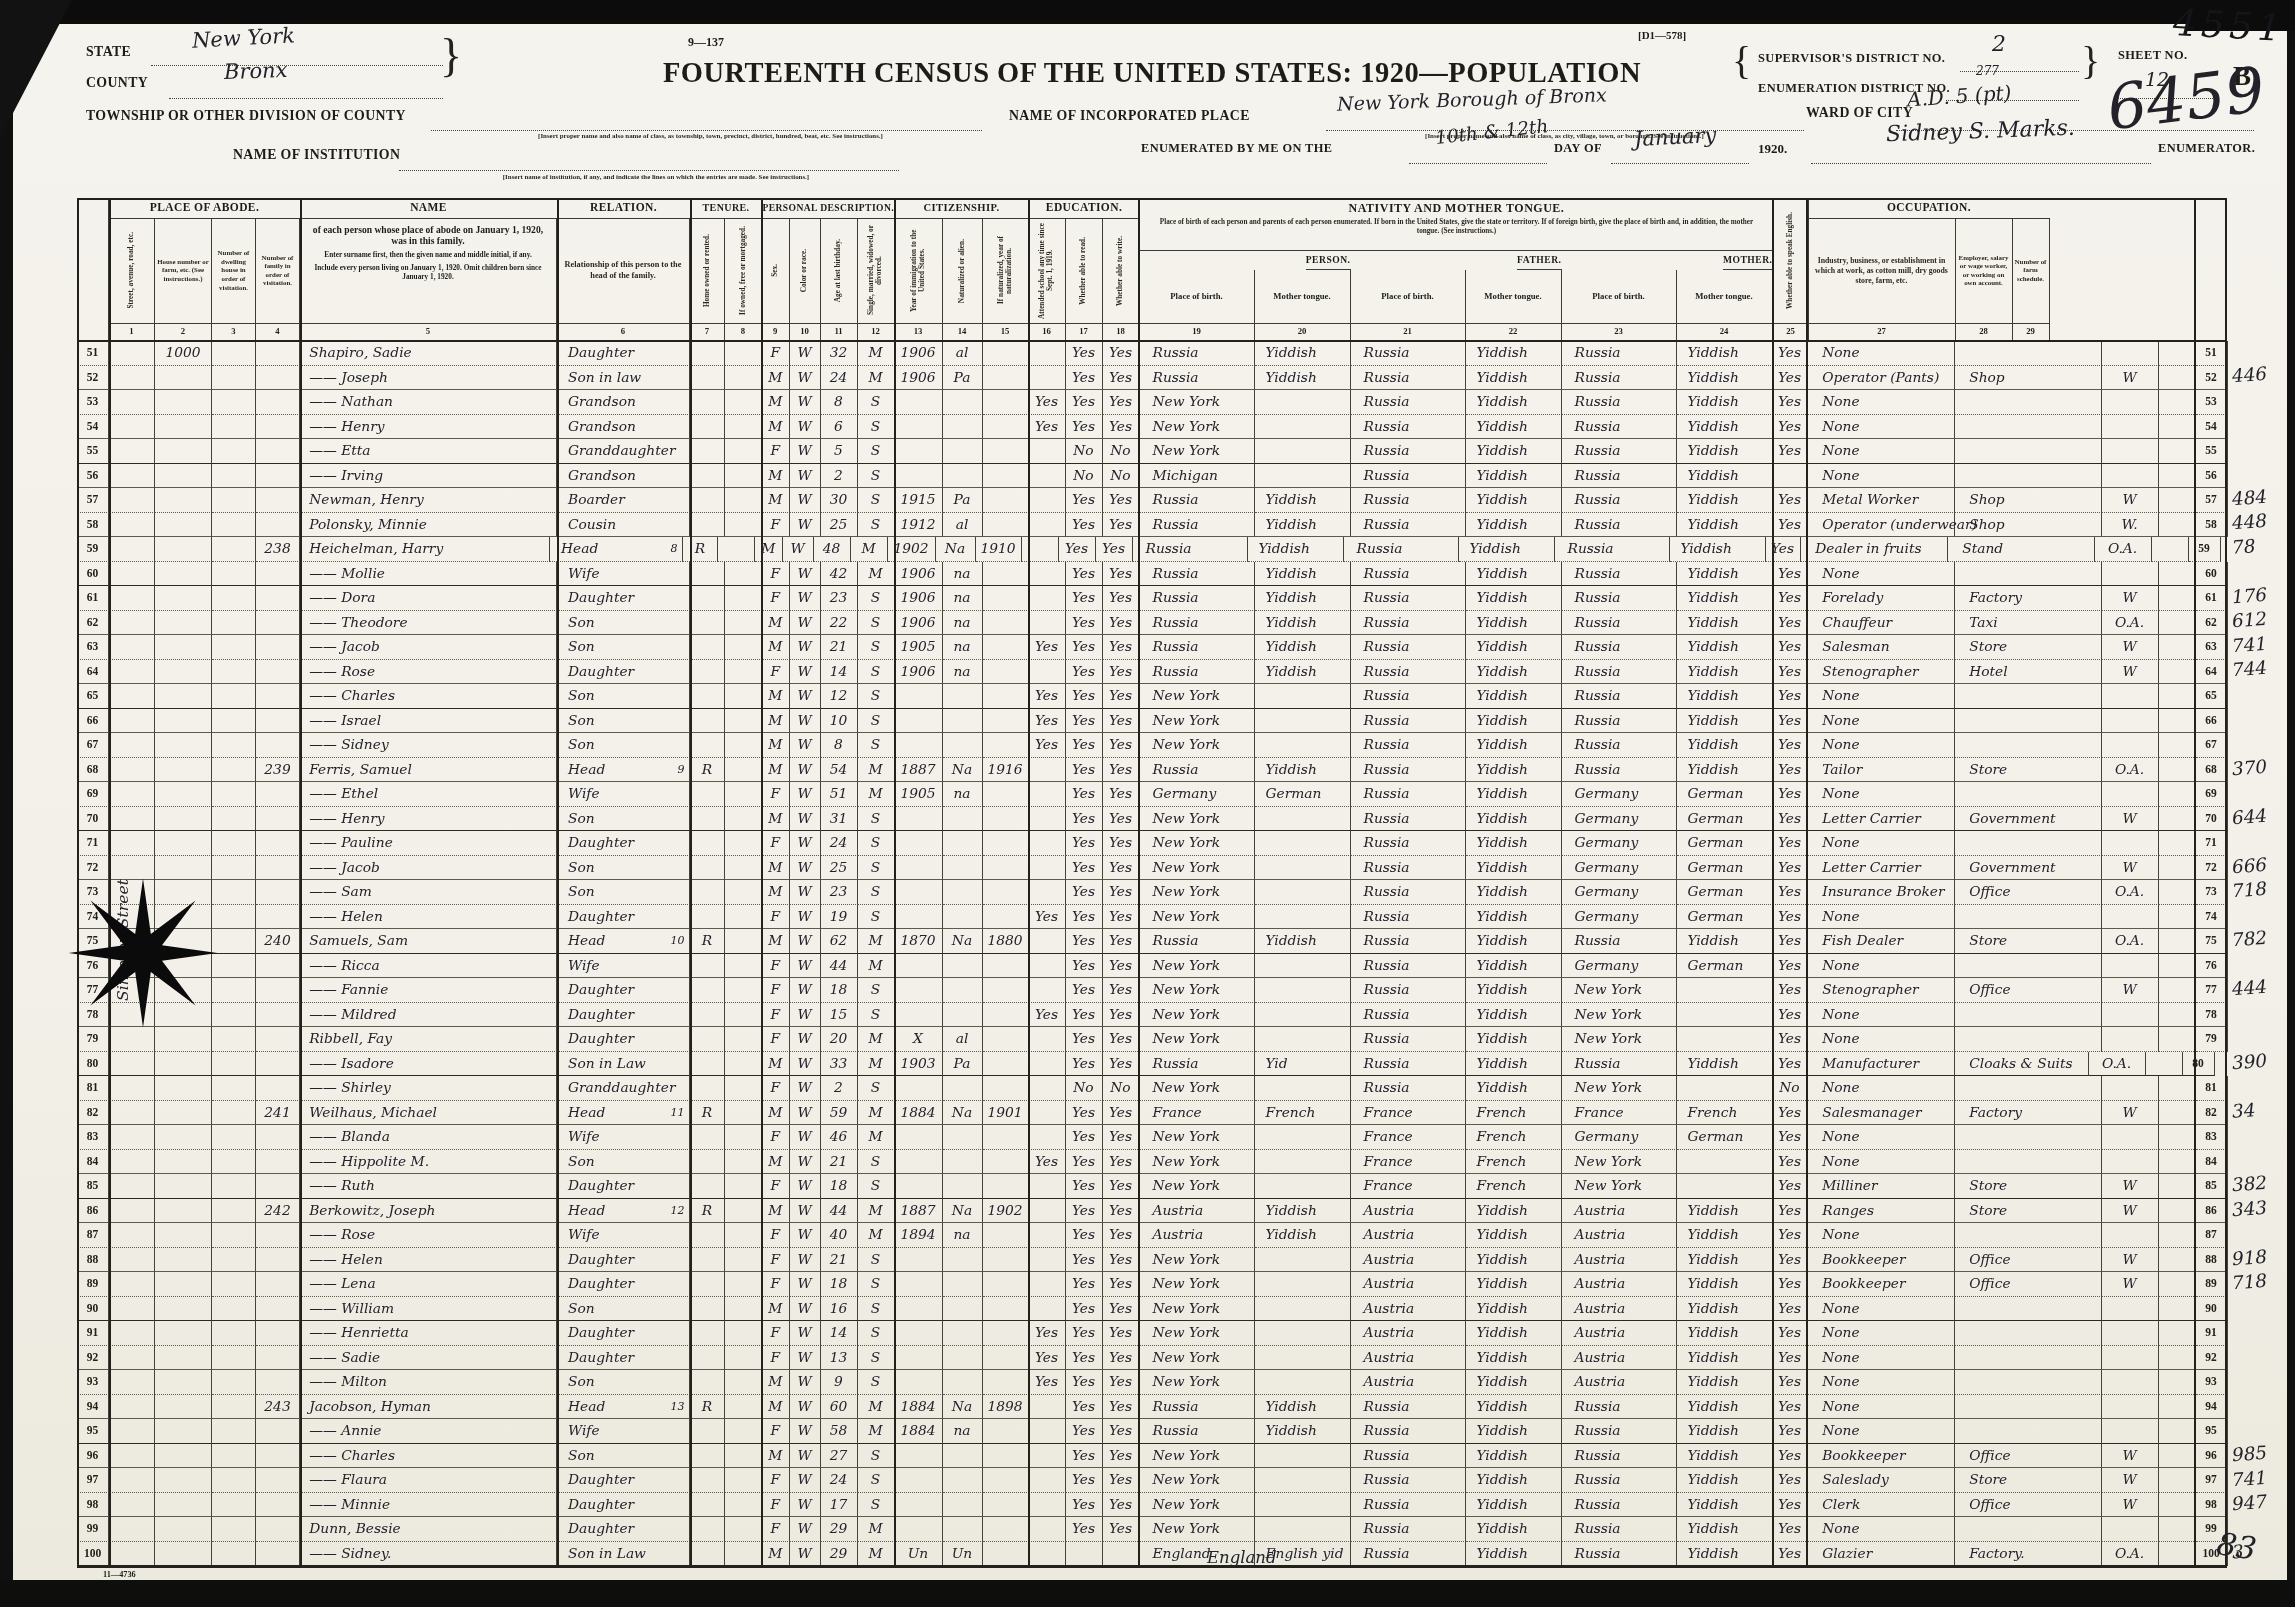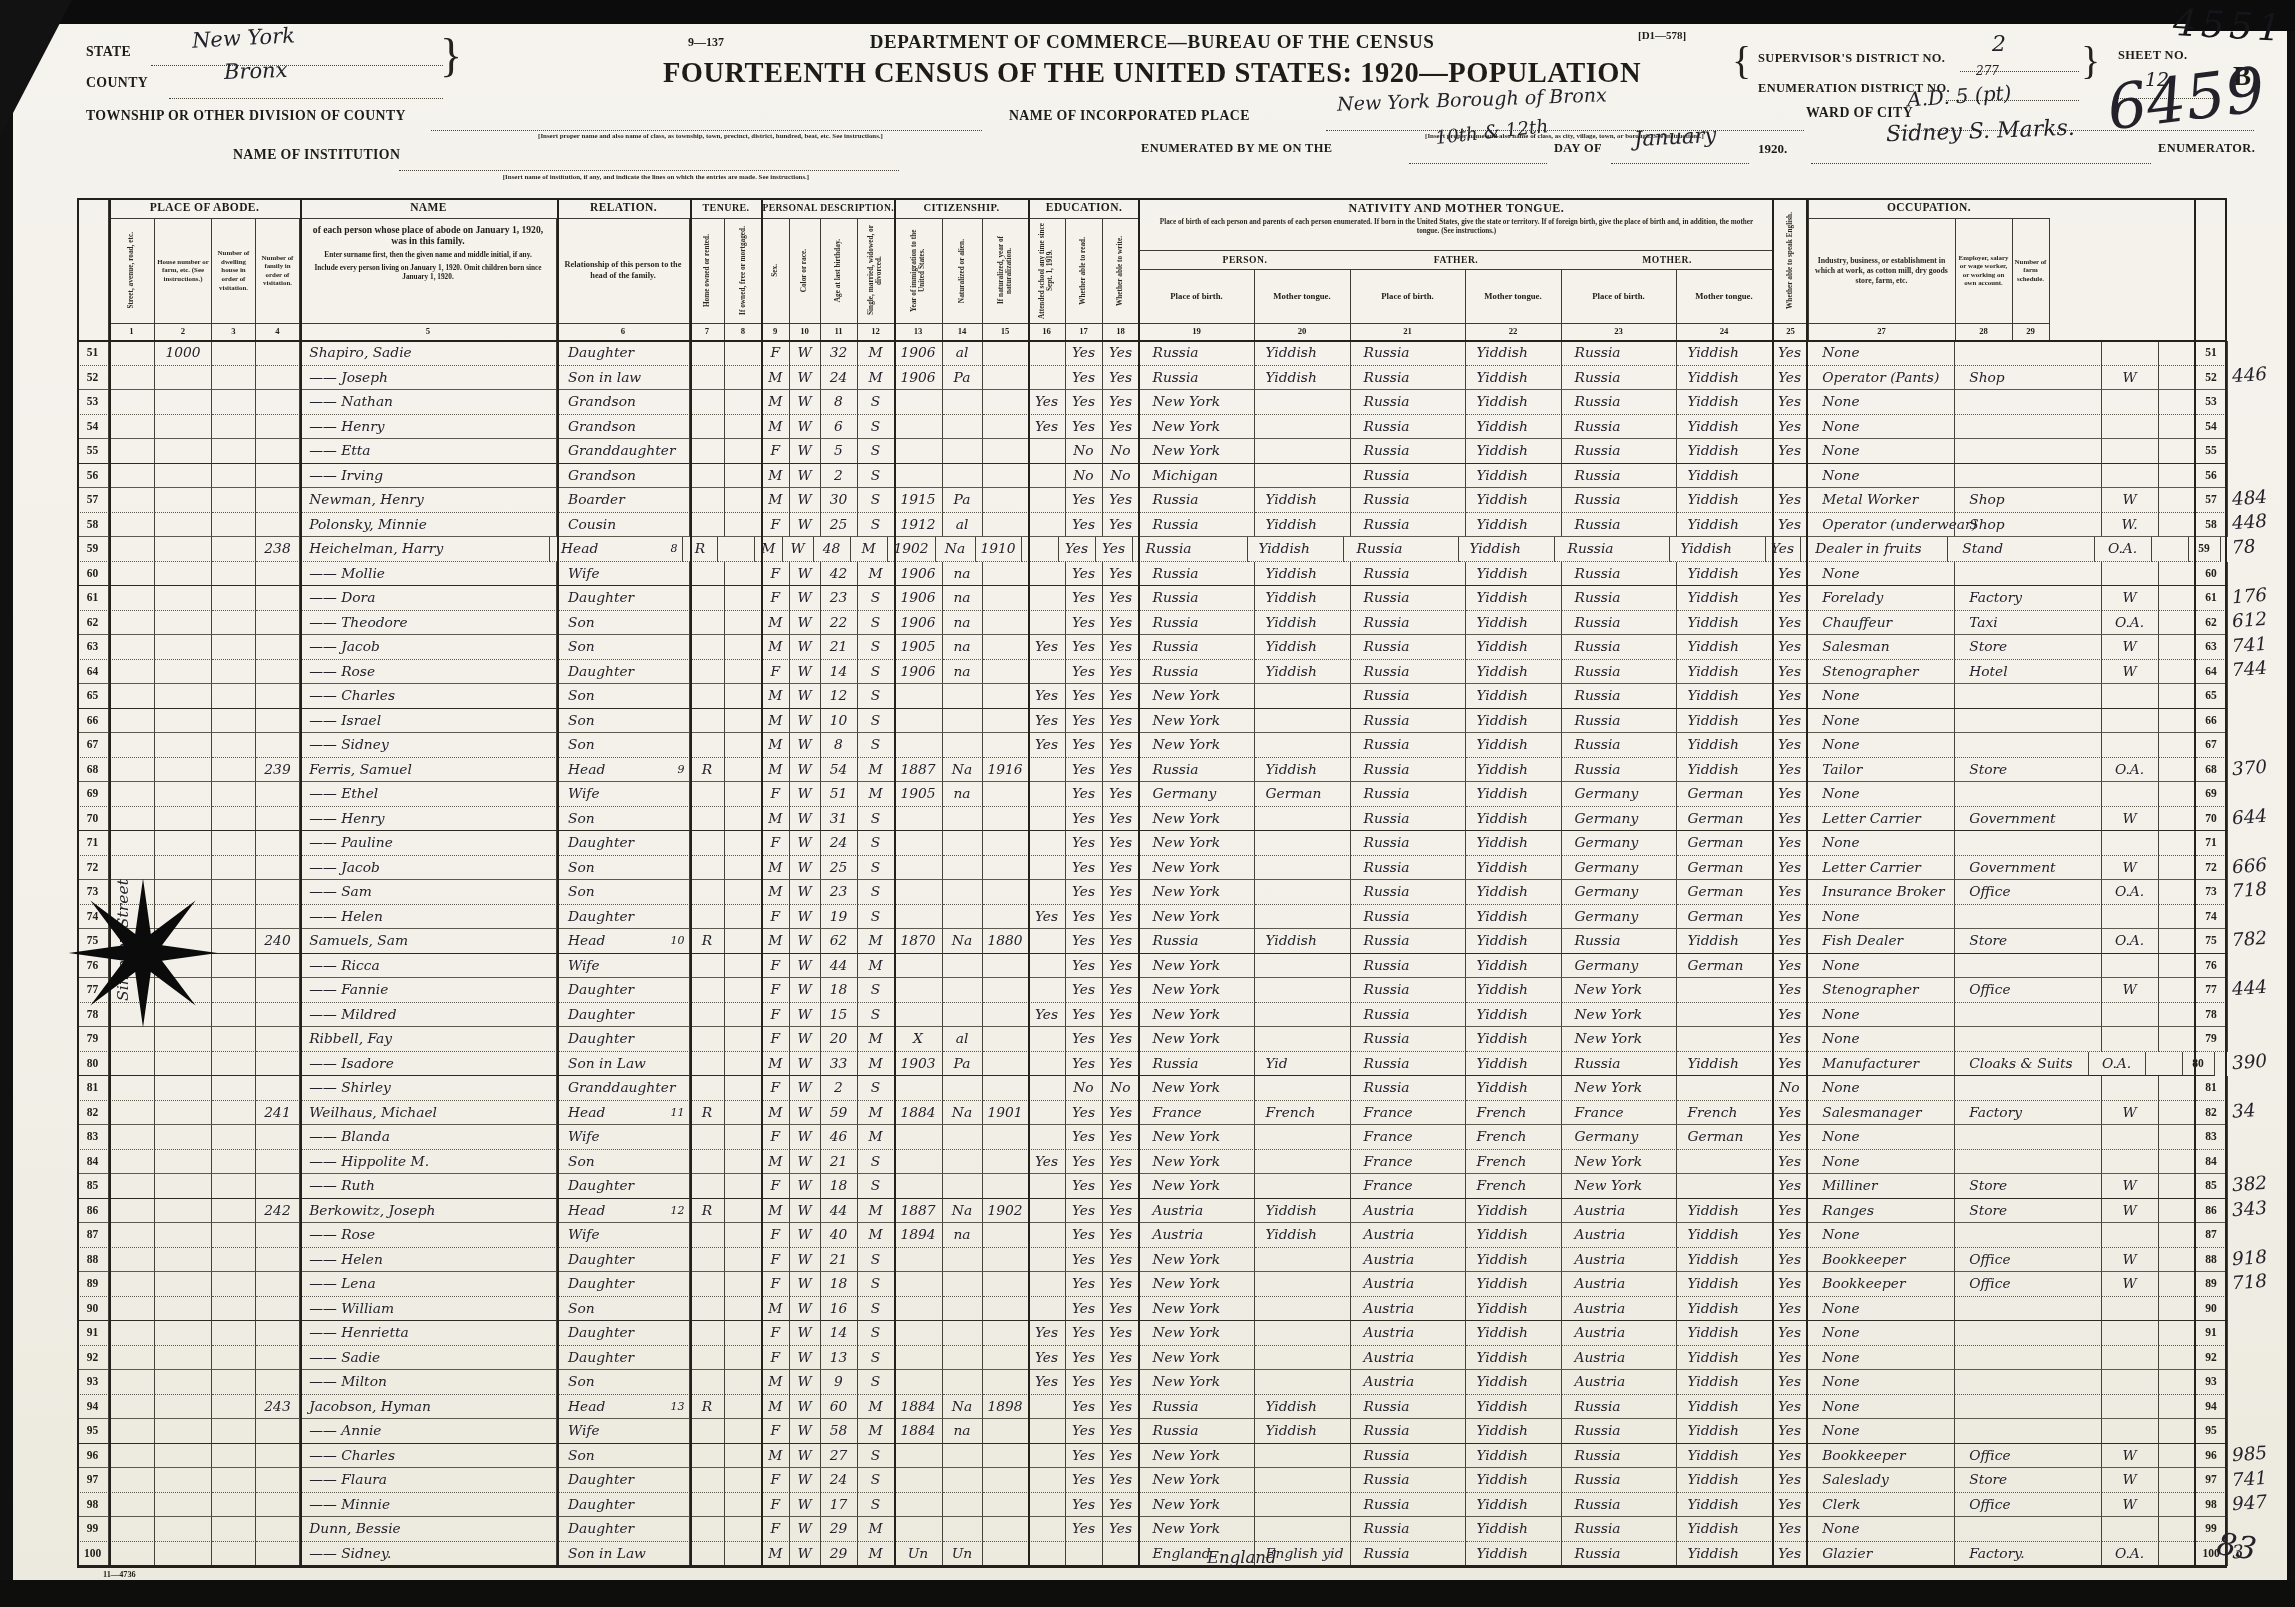--- a/index.html
+++ b/index.html
@@ -39,21 +39,21 @@
          line-height:1.15;max-height:99px;color:#2a281f;}
   .htext{font-size:6.9px;font-weight:bold;line-height:1.25;color:#2a281f;}
   .corner{width:32px;box-sizing:border-box;border-right:0.9px solid #3c3a33;}
   .name-desc{flex-direction:column;justify-content:flex-start;padding:4.6px 11px 1.8px 11px;}
   .nd1{font-size:9.6px;font-weight:bold;margin-bottom:4.6px;}
   .nd2{font-size:7.3px;font-weight:bold;margin-bottom:3.7px;}
   .nat-head{height:53px;border-bottom:0.9px solid #3c3a33;box-sizing:border-box;padding:2.8px 9.2px 0 9.2px;text-align:center;}
   .nat-title{font-weight:bold;font-size:12px;letter-spacing:0.5px;margin-bottom:1.8px;}
   .nat-desc{font-size:7.2px;font-weight:bold;line-height:1.3;color:#2a281f;}
   .nat-sub{display:flex;flex:1;}
-  .sub{display:flex;flex-direction:column;}
+  .sub{display:flex;flex-direction:column;align-items:flex-end;}
   .stitle{height:18.4px;line-height:17.4px;border-bottom:0.9px solid #3c3a33;text-align:center;
           font-weight:bold;font-size:9.6px;letter-spacing:0.5px;}
   .sleaves{display:flex;flex:1;}
   .pbirth{font-size:8.7px;font-weight:bold;}
 
   
   .tbody{position:absolute;left:64px;top:319px;z-index:2;}
   .row{display:flex;height:24.5px;}
   .cell{box-sizing:border-box;border-right:0.9px solid #45423a;border-bottom:0.9px solid #5d594f;
         overflow:visible;white-space:nowrap;text-align:center;font-size:13px;line-height:23px;}
@@ -79,21 +79,20 @@
   .star{position:absolute;left:53px;top:854px;z-index:3;}
   .annot{position:absolute;z-index:3;}
 </style>
 </head>
 <body>
 
 <div class="scan">
   <div class="paper" id="paper">
 
     <div class="plain" style="left:675px;top:13px;font-size:12px;">9—137</div>
-    <div class="plain" style="left:588px;top:9.2px;width:1102px;text-align:center;font-size:19px;letter-spacing:0.6px;">DEPARTMENT OF COMMERCE—BUREAU OF THE CENSUS</div>
     <div class="plain" style="left:1625px;top:7.3px;font-size:11px;">[D1—578]</div>
     <div class="plain" style="left:496px;top:35px;width:1286px;text-align:center;font-size:28.5px;letter-spacing:0.5px;">FOURTEENTH CENSUS OF THE UNITED STATES: 1920—POPULATION</div>
 
     <div class="lbl" style="left:73px;top:22px;font-size:13.8px;">STATE</div>
     <div class="hw" style="position:absolute;left:179px;top:3.7px;font-size:21px;transform:rotate(-3deg);">New York</div>
     <div class="dot" style="left:138px;top:42px;width:292px;"></div>
     <div class="brace" style="left:427px;top:7.3px;">}</div>
 
     <div class="lbl" style="left:73px;top:53px;font-size:13.8px;">COUNTY</div>
     <div class="hw" style="position:absolute;left:211px;top:37px;font-size:21px;transform:rotate(-2deg);">Bronx</div>

